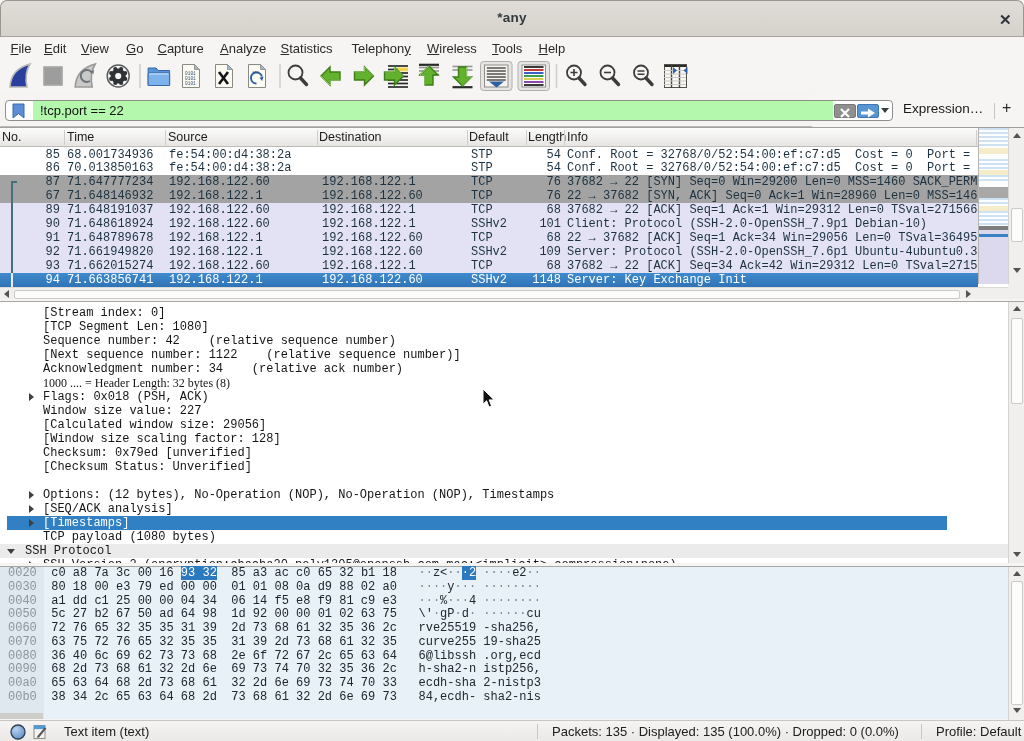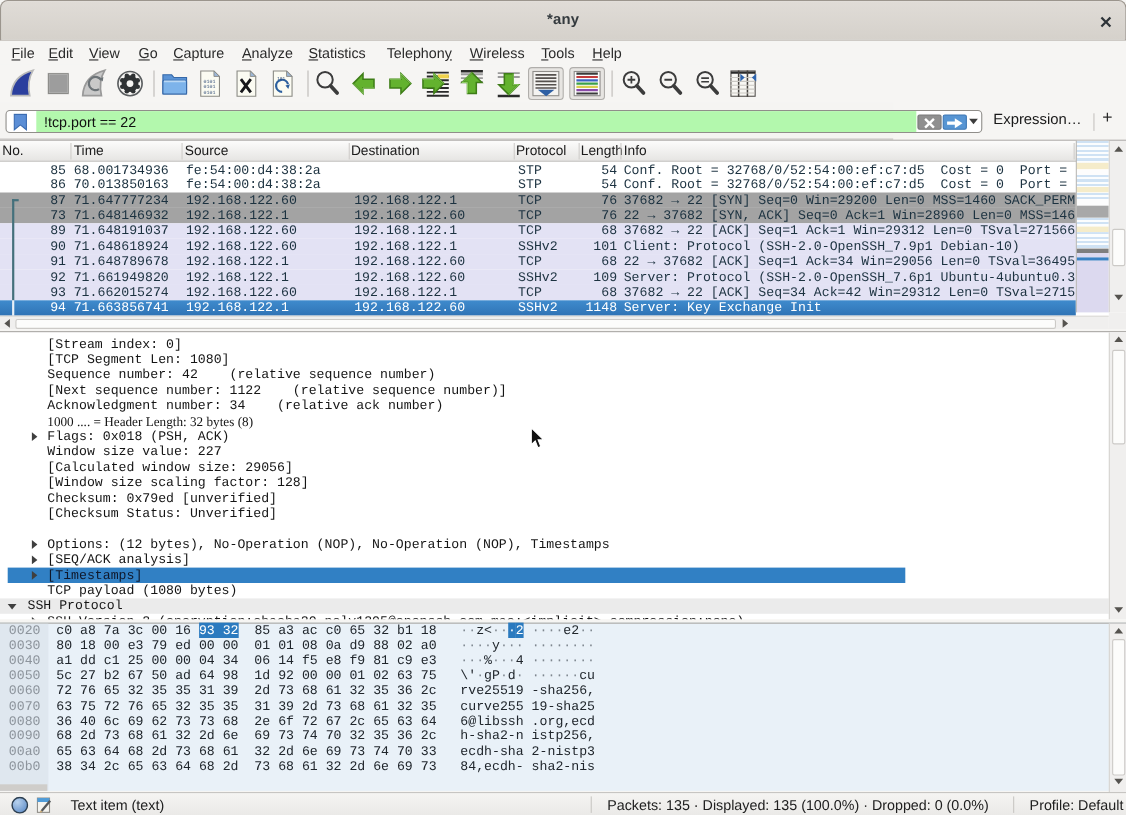--- a/index.html
+++ b/index.html
@@ -223,21 +223,21 @@
  <div class="abs" style="left:903px;top:8px;font-size:13.5px;color:#191919">Expression…</div>
  <div class="abs" style="left:994px;top:10px;width:1px;height:16px;background:#c6c4c1"></div>
  <div class="abs" style="left:1002px;top:6px;font-size:16px;color:#2a2a2a">+</div>
 </div>
 <div class="abs" id="plist">
     <div class="abs" id="phead">
       <span style="left:2px">No.</span>
       <span style="left:67px">Time</span>
       <span style="left:168px">Source</span>
       <span style="left:319px">Destination</span>
-      <span style="left:469px">Protocol</span>
+      <span style="left:469px">Default</span>
       <span style="left:528px">Length</span>
       <span style="left:567px">Info</span>
       <i style="left:63.5px"></i>
       <i style="left:165px"></i>
       <i style="left:317px"></i>
       <i style="left:467px"></i>
       <i style="left:525.5px"></i>
       <i style="left:564px"></i>
       <i style="left:976px"></i>
     </div>
@@ -262,21 +262,21 @@
     <div class="abs prow" style="top:47.40px;background:#a3a3a3;">
       <span class="no">87</span>
       <span class="tm">71.647777234</span>
       <span class="sr">192.168.122.60</span>
       <span class="ds">192.168.122.1</span>
       <span class="pr">TCP</span>
       <span class="ln">76</span>
       <span class="in">37682 → 22 [SYN] Seq=0 Win=29200 Len=0 MSS=1460 SACK_PERM=1 TSval=271566828 TSecr=0 WS=128</span>
     </div>
     <div class="abs prow" style="top:61.35px;background:#a3a3a3;">
-      <span class="no">73</span>
+      <span class="no">67</span>
       <span class="tm">71.648146932</span>
       <span class="sr">192.168.122.1</span>
       <span class="ds">192.168.122.60</span>
       <span class="pr">TCP</span>
       <span class="ln">76</span>
       <span class="in">22 → 37682 [SYN, ACK] Seq=0 Ack=1 Win=28960 Len=0 MSS=1460 SACK_PERM=1 TSval=3649542857 TSecr=271566828 WS=128</span>
     </div>
     <div class="abs prow" style="top:75.30px;background:#e3e2f4;">
       <span class="no">89</span>
       <span class="tm">71.648191037</span>
@@ -371,21 +371,21 @@
     <div class="abs dline" style="top:60px;"><span class="abs" style="left:43px">Acknowledgment number: 34    (relative ack number)</span></div>
     <div class="abs dline" style="top:74px;font-family:Liberation Serif, serif;"><span class="abs" style="left:43px">1000 .... = Header Length: 32 bytes (8)</span></div>
     <div class="abs dline" style="top:88px;"><span class="abs" style="left:29px;top:3px;width:0;height:0;border-top:4px solid transparent;border-bottom:4px solid transparent;border-left:5.5px solid #3f3f3f"></span><span class="abs" style="left:43px">Flags: 0x018 (PSH, ACK)</span></div>
     <div class="abs dline" style="top:102px;"><span class="abs" style="left:43px">Window size value: 227</span></div>
     <div class="abs dline" style="top:116px;text-align:right;"><span class="abs" style="left:43px">[Calculated window size: 29056]</span></div>
     <div class="abs dline" style="top:130px;"><span class="abs" style="left:43px">[Window size scaling factor: 128]</span></div>
     <div class="abs dline" style="top:144px;"><span class="abs" style="left:43px">Checksum: 0x79ed [unverified]</span></div>
     <div class="abs dline" style="top:158px;"><span class="abs" style="left:43px">[Checksum Status: Unverified]</span></div>
     <div class="abs dline" style="top:186px;"><span class="abs" style="left:29px;top:3px;width:0;height:0;border-top:4px solid transparent;border-bottom:4px solid transparent;border-left:5.5px solid #3f3f3f"></span><span class="abs" style="left:43px">Options: (12 bytes), No-Operation (NOP), No-Operation (NOP), Timestamps</span></div>
     <div class="abs dline" style="top:200px;padding-left:18px;"><span class="abs" style="left:29px;top:3px;width:0;height:0;border-top:4px solid transparent;border-bottom:4px solid transparent;border-left:5.5px solid #3f3f3f"></span><span class="abs" style="left:43px">[SEQ/ACK analysis]</span></div>
-    <div class="abs dline" style="top:214px;left:7px;width:816px;background:#3180c4;color:#0f172a;"><span class="abs" style="left:22px;top:3px;width:0;height:0;border-top:4px solid transparent;border-bottom:4px solid transparent;border-left:5.5px solid #3f3f3f"></span><span class="abs" style="left:36px">[Timestamps]</span></div>
+    <div class="abs dline" style="top:214px;left:7px;width:940px;background:#3180c4;color:#ffffff;"><span class="abs" style="left:22px;top:3px;width:0;height:0;border-top:4px solid transparent;border-bottom:4px solid transparent;border-left:5.5px solid #3f3f3f"></span><span class="abs" style="left:36px">[Timestamps]</span></div>
     <div class="abs dline" style="top:228px;"><span class="abs" style="left:43px">TCP payload (1080 bytes)</span></div>
     <div class="abs dline" style="top:242px;background:#ebebeb;"><span class="abs" style="left:7px;top:5px;width:0;height:0;border-left:4px solid transparent;border-right:4px solid transparent;border-top:5.5px solid #3f3f3f"></span><span class="abs" style="left:25px">SSH Protocol</span></div>
     <div class="abs dline" style="top:256px;"><span class="abs" style="left:29px;top:3px;width:0;height:0;border-top:4px solid transparent;border-bottom:4px solid transparent;border-left:5.5px solid #3f3f3f"></span><span class="abs" style="left:43px">SSH Version 2 (encryption:chacha20-poly1305@openssh.com mac:&lt;implicit&gt; compression:none)</span></div>
     <div class="abs sb" style="left:1008px;top:0;width:16px;height:262px;border-left:1px solid #d6d4d1">
       <div class="abs arr" style="left:4px;top:4px;border-left:4.5px solid transparent;border-right:4.5px solid transparent;border-bottom:5.5px solid #55534f"></div>
       <div class="abs arr" style="left:4px;top:250px;border-left:4.5px solid transparent;border-right:4.5px solid transparent;border-top:5.5px solid #55534f"></div>
       <div class="abs sbthumb" style="left:1.5px;top:16px;width:12px;height:86px"></div>
     </div>
     <svg class="abs" style="left:482px;top:86px" width="14" height="21">
       <path d="M1,1 L1,16.2 L4.6,12.8 L7,19 L9.6,18 L7.2,11.9 L12.2,11.9 Z" fill="#111" stroke="#fff" stroke-width="1"></path>

